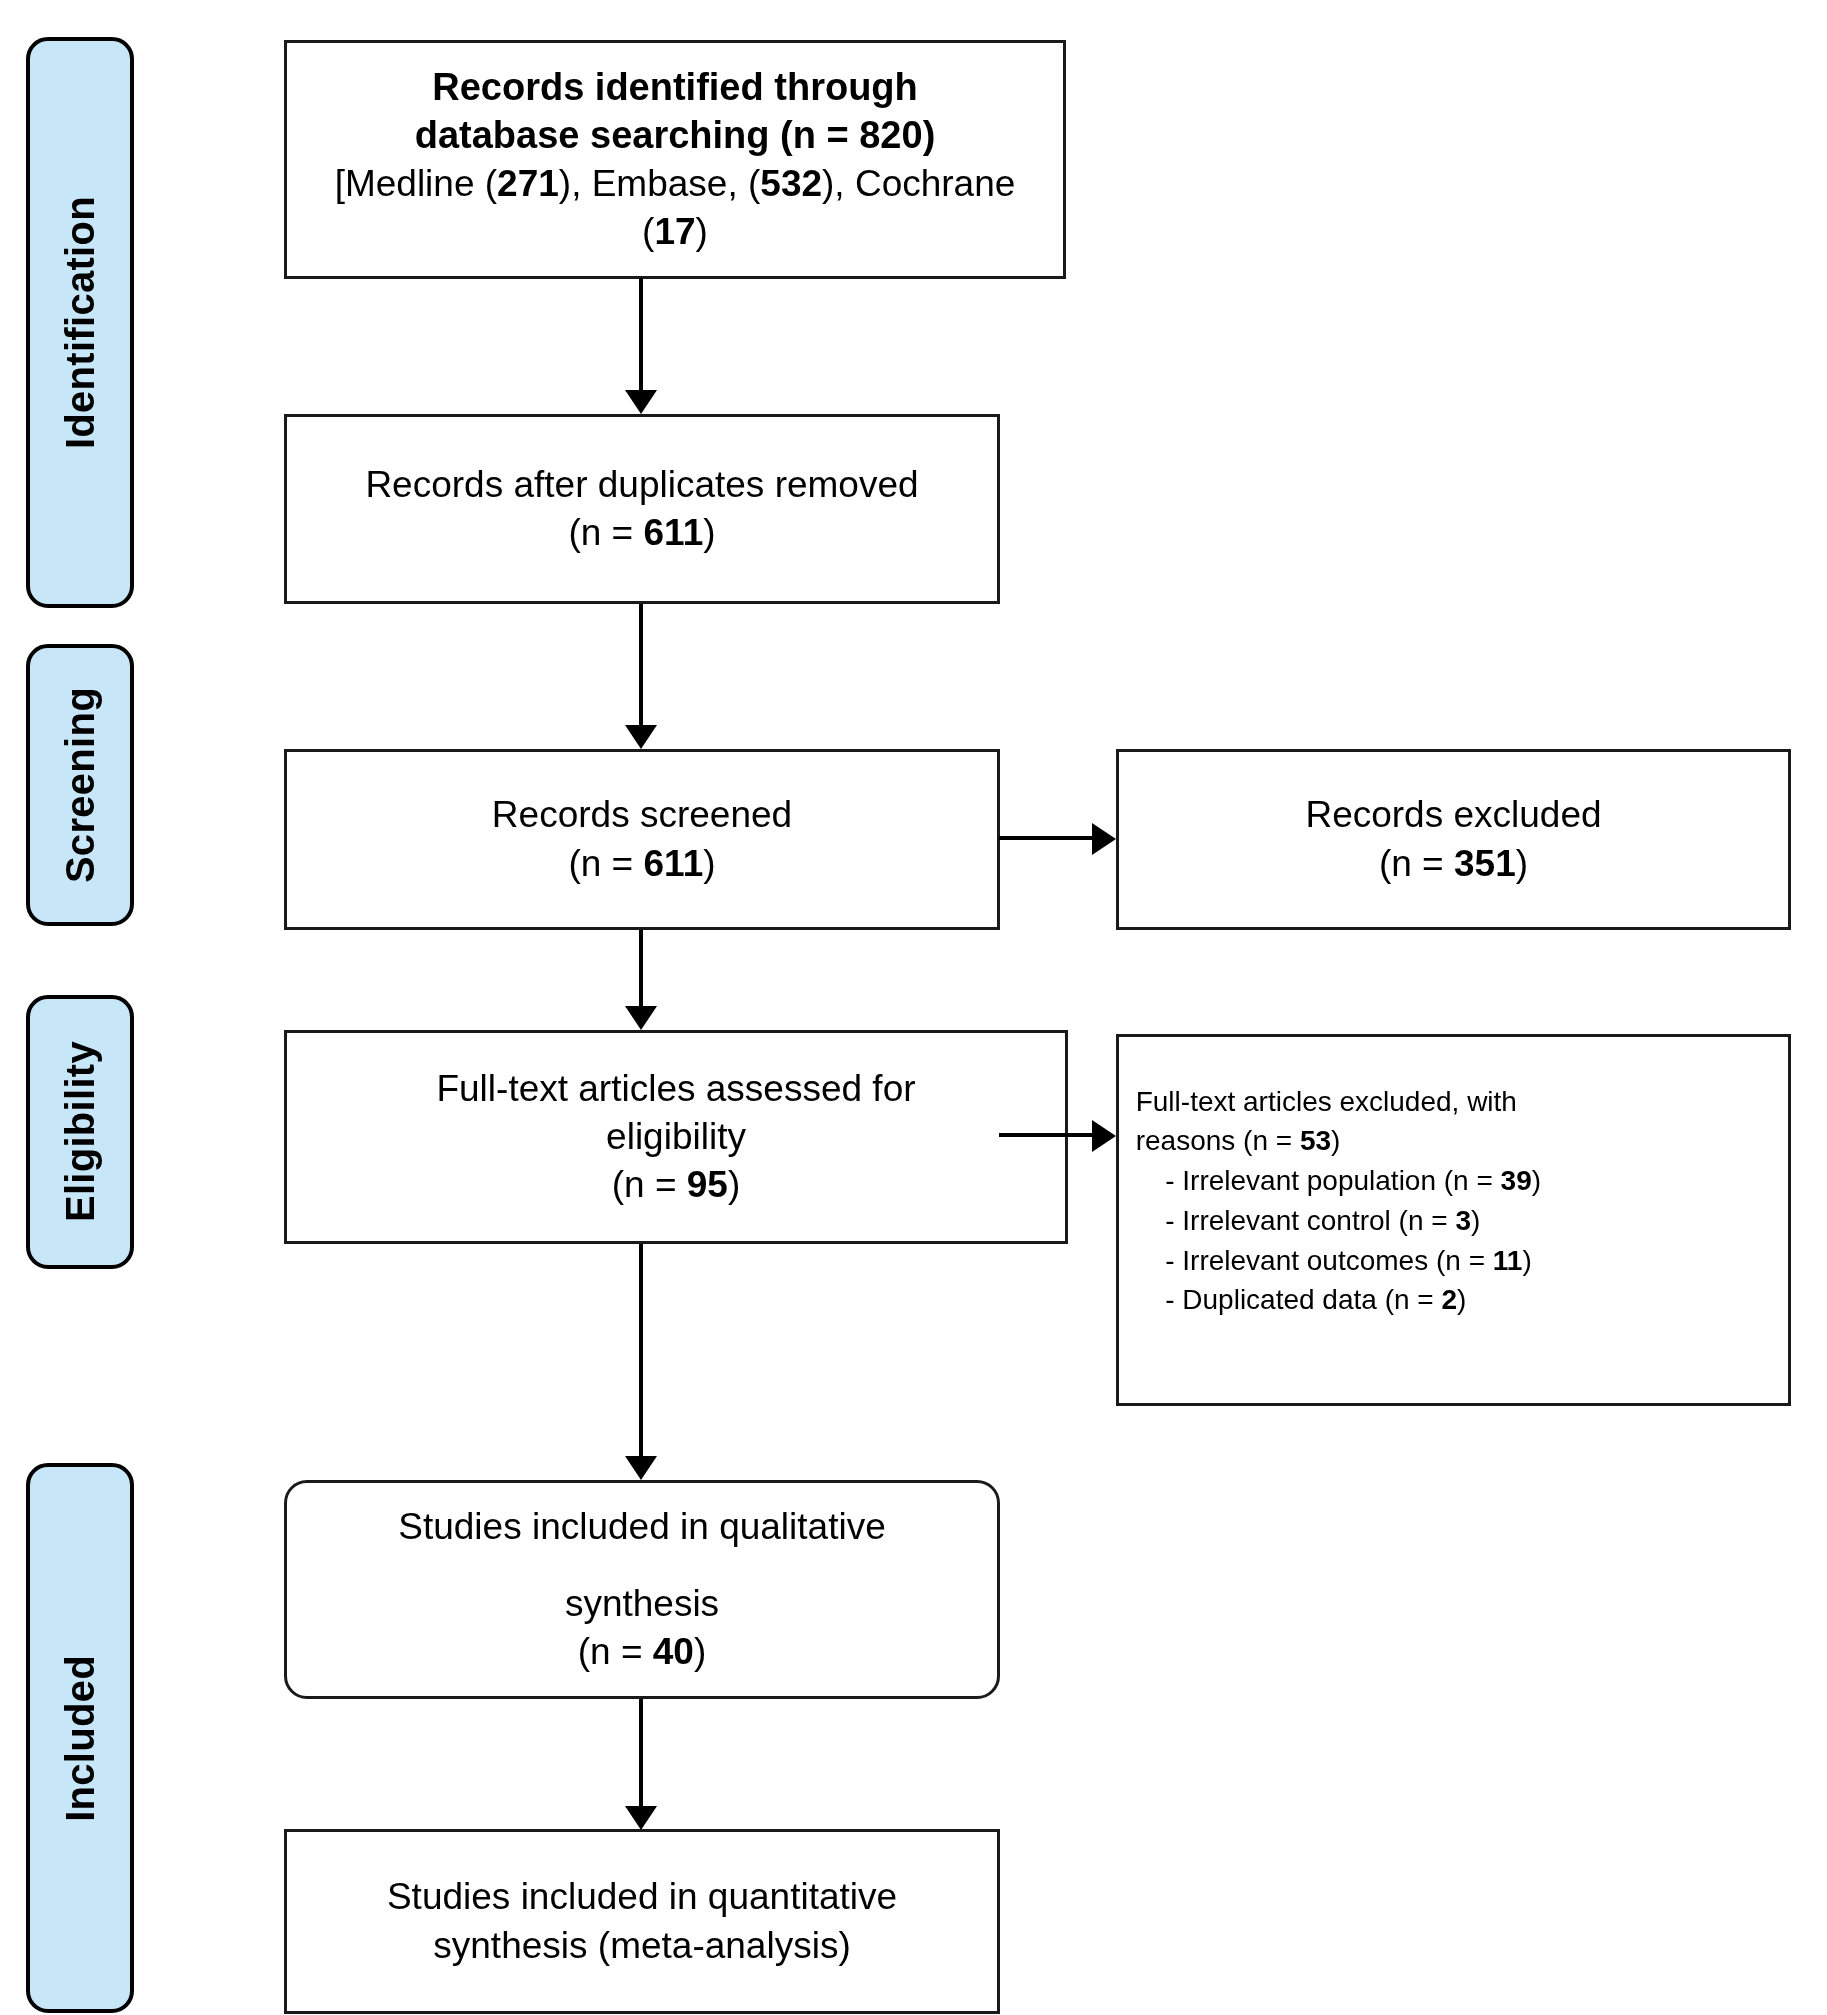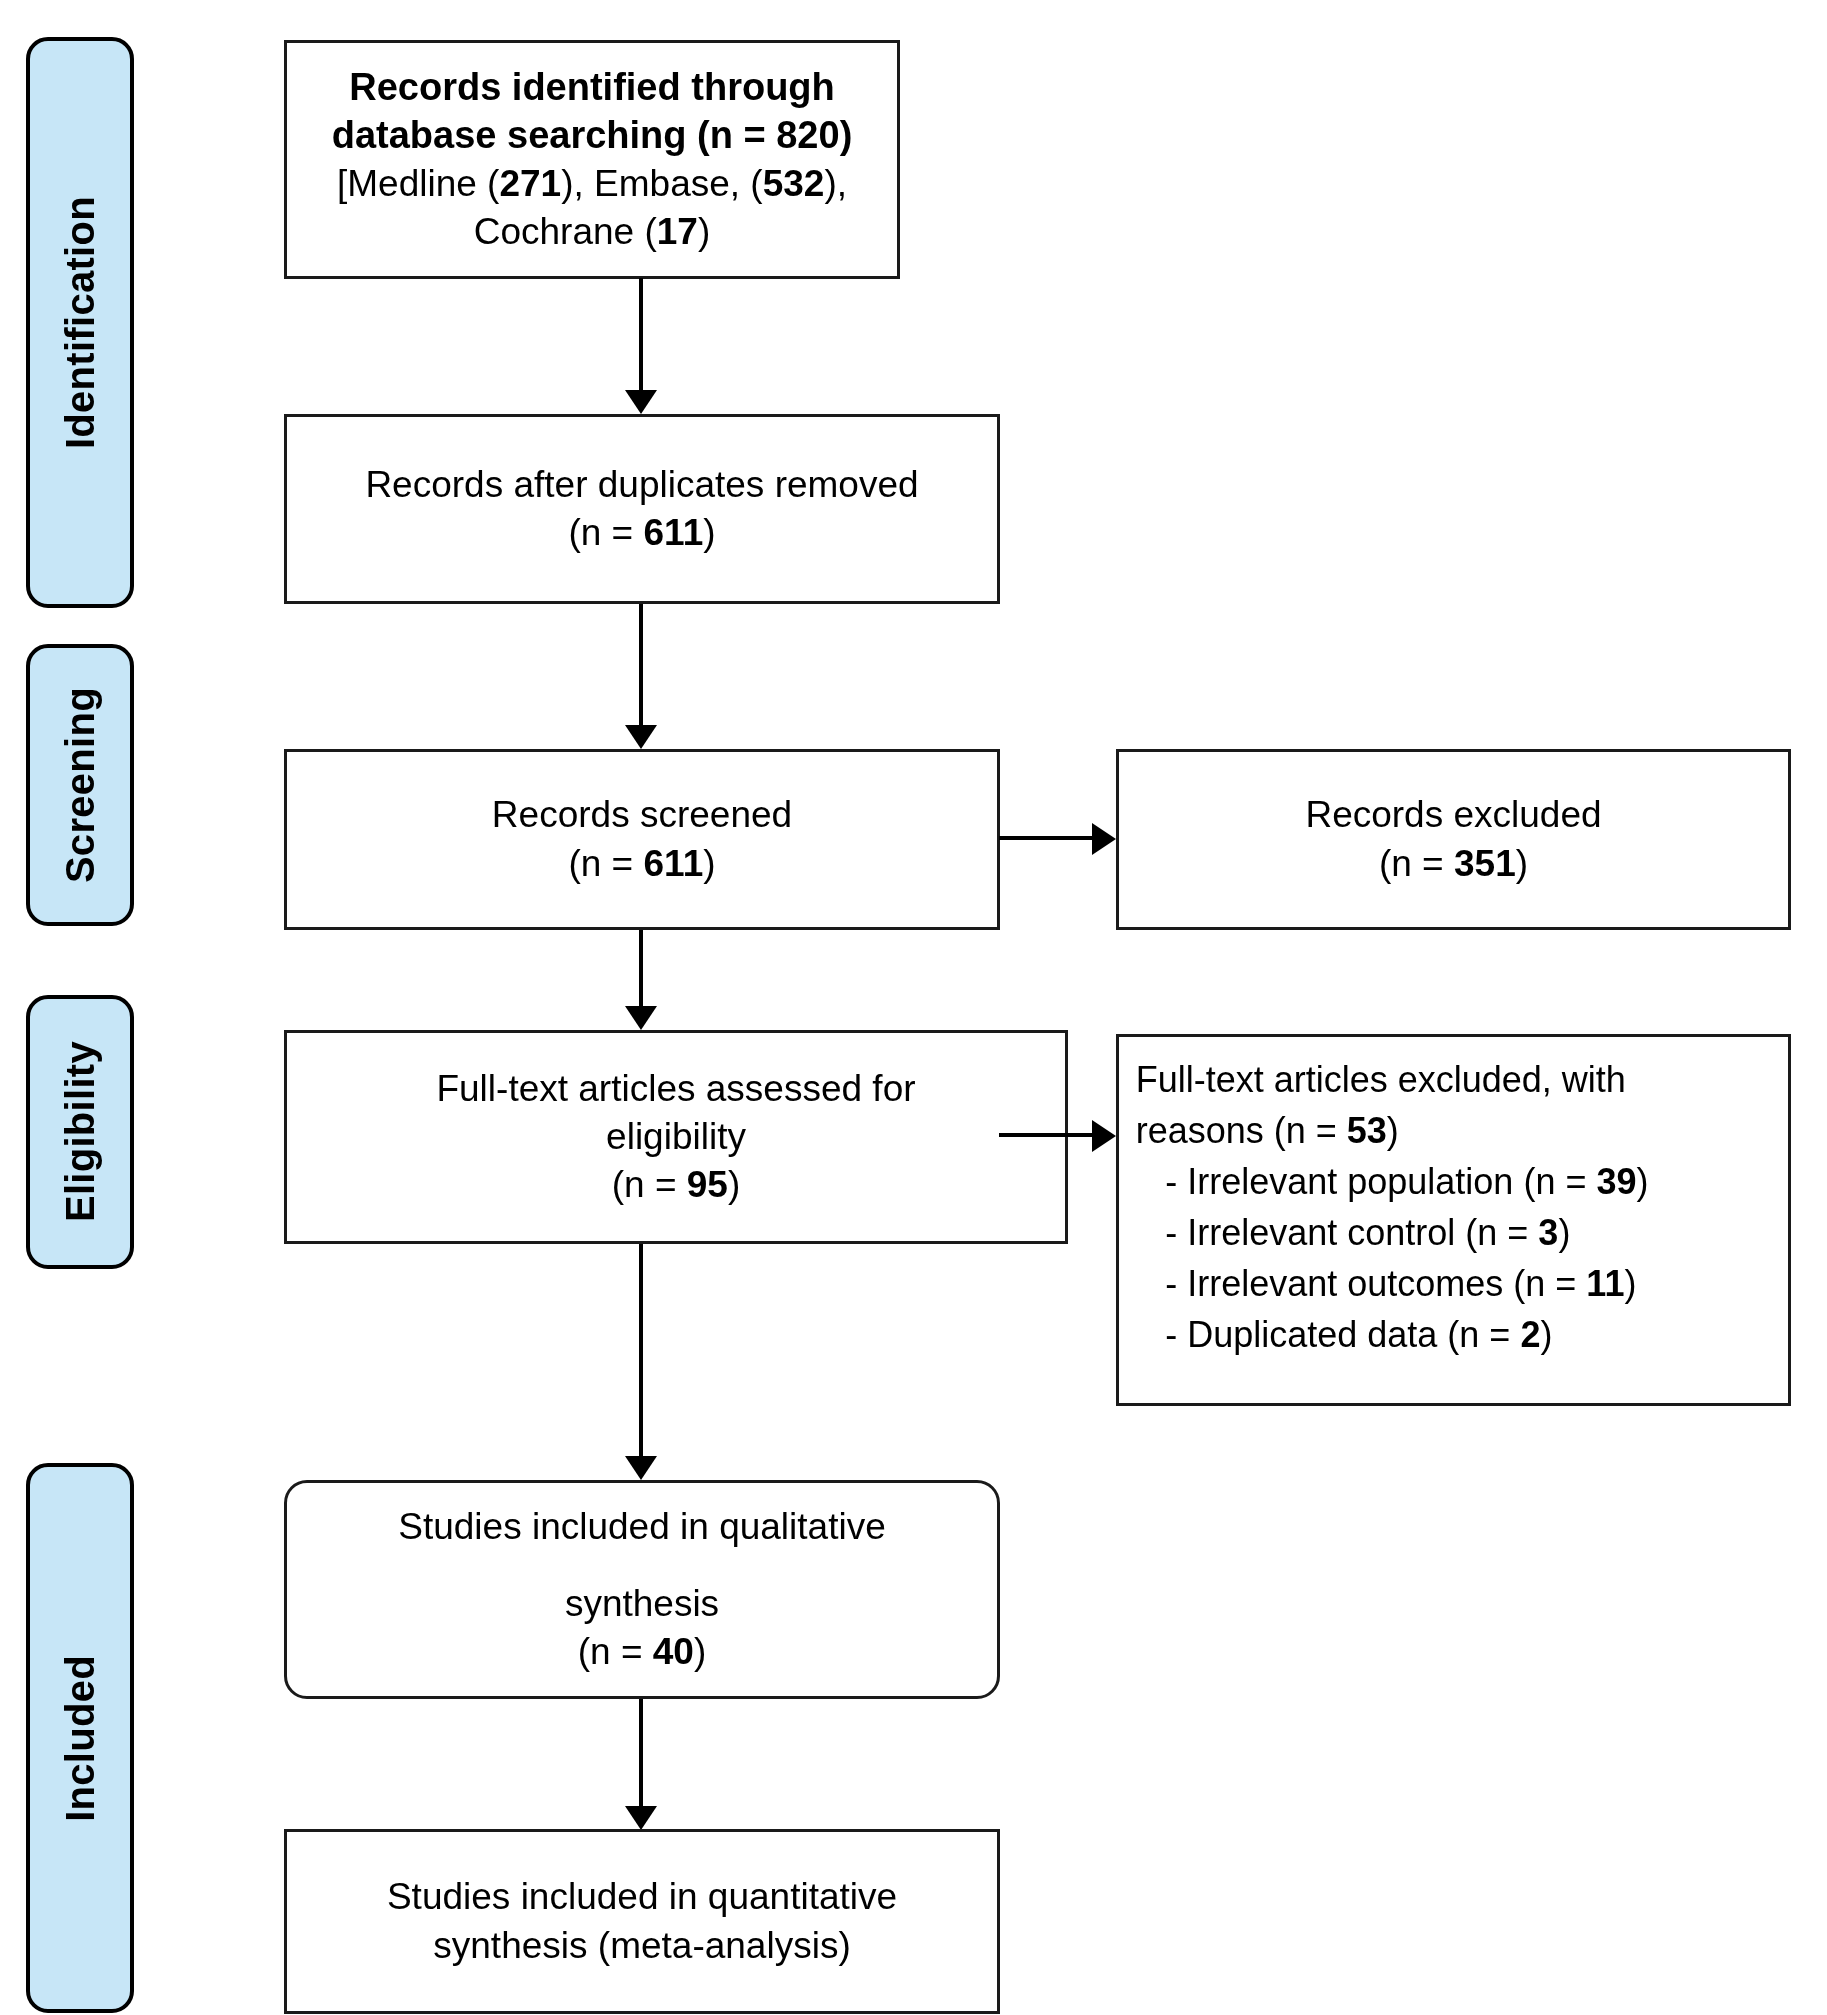--- a/index.html
+++ b/index.html
@@ -66,22 +66,23 @@
   b { font-weight: bold; }
 
   
   .box.left-align {
     align-items: flex-start;
     justify-content: flex-start;
     padding: 16.7px 11.5px 16.7px 16.7px;
   }
   .box.left-align .box-inner {
     text-align: left;
-    font-size: 36px;
+    font-size: 28px;
     line-height: 1.42;
+    margin-top: 28px;
   }
   .reason-line { display: block; }
   .reason-line.indent { padding-left: 29.5px; }
 
   
   .vline {
     position: absolute;
     width: 3.8px;
     background: #000000;
   }
@@ -121,21 +122,21 @@
   </div>
 
   <div class="stage" style="left:26px; top:995px; width:108px; height:274px;">
     <span class="stage-label">Eligibility</span>
   </div>
 
   <div class="stage" style="left:26px; top:1463px; width:108px; height:550px;">
     <span class="stage-label">Included</span>
   </div>
 
-  <div class="box" style="left:284px; top:40px; width:616px; height:239px;">
+  <div class="box" style="left:284px; top:40px; width:782px; height:239px;">
     <div class="box-inner">
       <span class="box-title-bold">Records identified through</span>
       <span class="box-title-bold">database searching (n = 820)</span>
       <span>[Medline (<b>271</b>), Embase, (<b>532</b>), Cochrane (<b>17</b>)</span>
     </div>
   </div>
 
   <div class="vline" style="left:639px; top:278px; height:113px;"></div>
   <div class="arrow-down" style="left:625px; top:390px;"></div>
 

